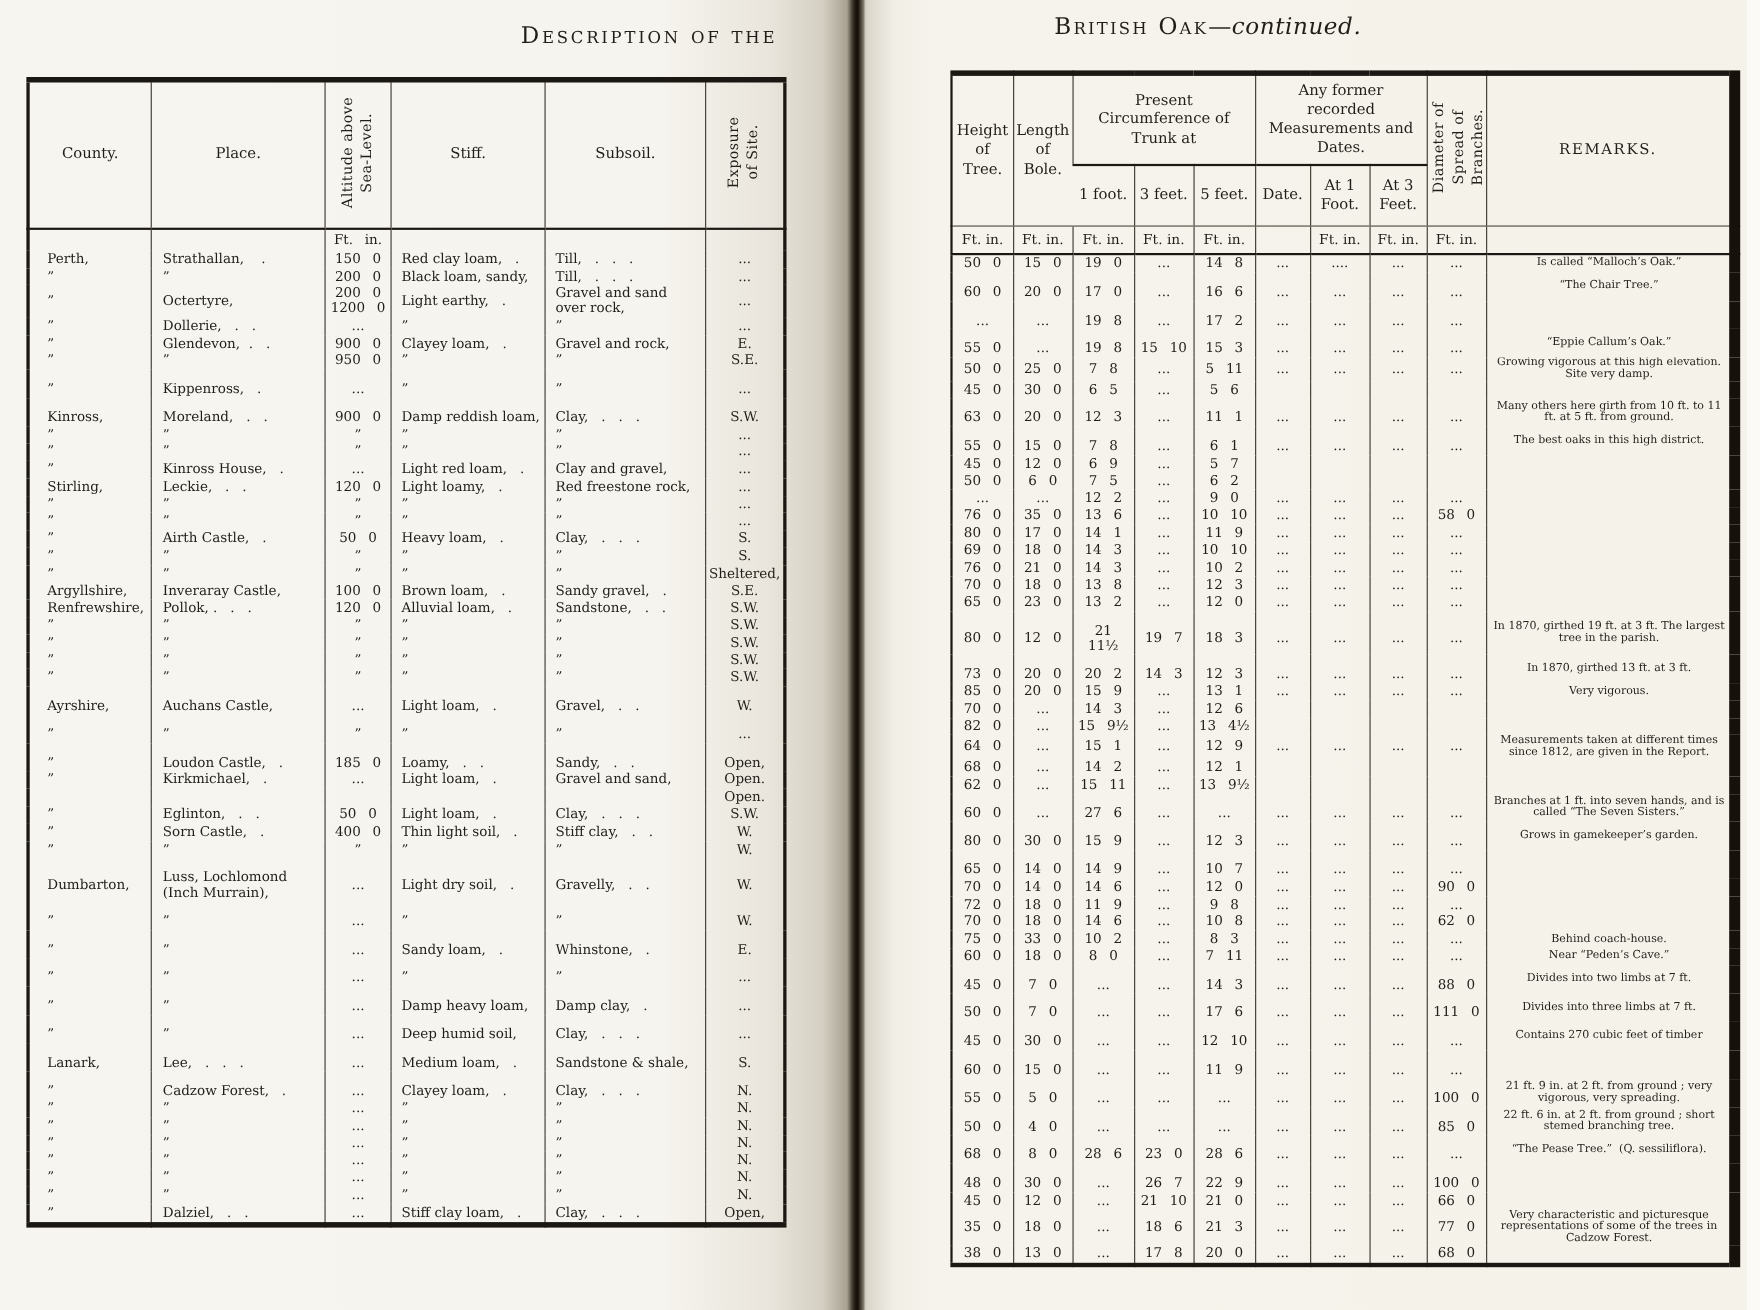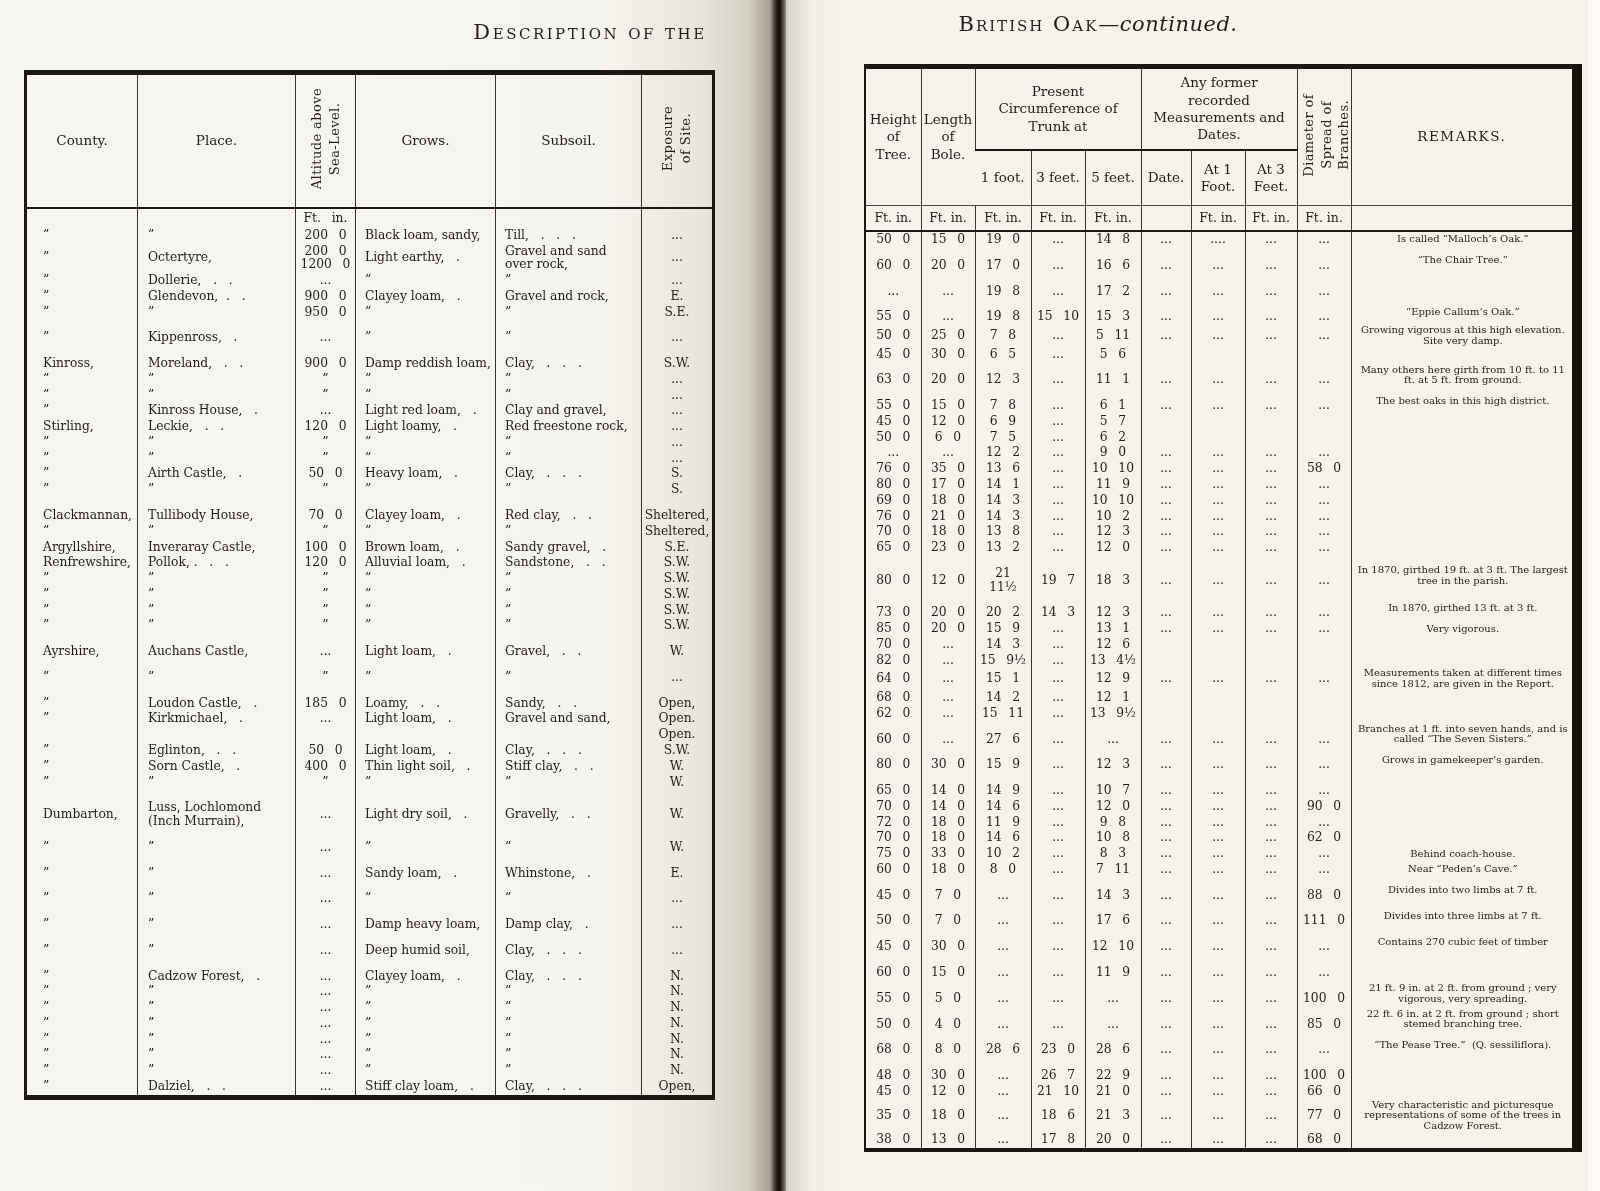--- a/index.html
+++ b/index.html
@@ -679,36 +679,44 @@
       <col style="width:140px">
         <col style="width:146px">
         <col style="width:72px">
     </colgroup>
     <thead>
       <tr>
         <th>County.</th>
         <th>Place.</th>
         <th class="vhead"><span class="v">Altitude above
 Sea-Level.</span></th>
-        <th>Grows.</th>
+        <th>Stiff.</th>
         <th>Subsoil.</th>
         <th class="vhead"><span class="v">Exposure
 of Site.</span></th>
       </tr>
     </thead>
     <tbody>
         <tr>
           <td></td>
           <td></td>
           <td>Ft. in.</td>
           <td></td>
           <td></td>
           <td></td>
         </tr>
         <tr>
+          <td>Perth,</td>
+          <td>Strathallan,    .</td>
+          <td>150 0</td>
+          <td>Red clay loam,   .</td>
+          <td>Till,   .   .   .</td>
+          <td>...</td>
+        </tr>
+        <tr>
           <td>”</td>
           <td>”</td>
           <td>200 0</td>
           <td>Black loam, sandy,</td>
           <td>Till,   .   .   .</td>
           <td>...</td>
         </tr>
         <tr>
           <td>”</td>
           <td>Octertyre,</td>
@@ -816,28 +824,20 @@
           <td>S.</td>
         </tr>
         <tr>
           <td>”</td>
           <td>”</td>
           <td>”</td>
           <td>”</td>
           <td>”</td>
           <td>S.</td>
         </tr>
-        <tr class="gap">
-          <td>Clackmannan,</td>
-          <td>Tullibody House,</td>
-          <td>70 0</td>
-          <td>Clayey loam,   .</td>
-          <td>Red clay,   .   .</td>
-          <td>Sheltered,</td>
-        </tr>
         <tr>
           <td>”</td>
           <td>”</td>
           <td>”</td>
           <td>”</td>
           <td>”</td>
           <td>Sheltered,</td>
         </tr>
         <tr>
           <td>Argyllshire,</td>
@@ -994,20 +994,28 @@
         </tr>
         <tr class="gap">
           <td>”</td>
           <td>”</td>
           <td>...</td>
           <td>Deep humid soil,</td>
           <td>Clay,   .   .   .</td>
           <td>...</td>
         </tr>
         <tr class="gap">
+          <td>Lanark,</td>
+          <td>Lee,   .   .   .</td>
+          <td>...</td>
+          <td>Medium loam,   .</td>
+          <td>Sandstone &amp; shale,</td>
+          <td>S.</td>
+        </tr>
+        <tr class="gap">
           <td>”</td>
           <td>Cadzow Forest,   .</td>
           <td>...</td>
           <td>Clayey loam,   .</td>
           <td>Clay,   .   .   .</td>
           <td>N.</td>
         </tr>
         <tr>
           <td>”</td>
           <td>”</td>

